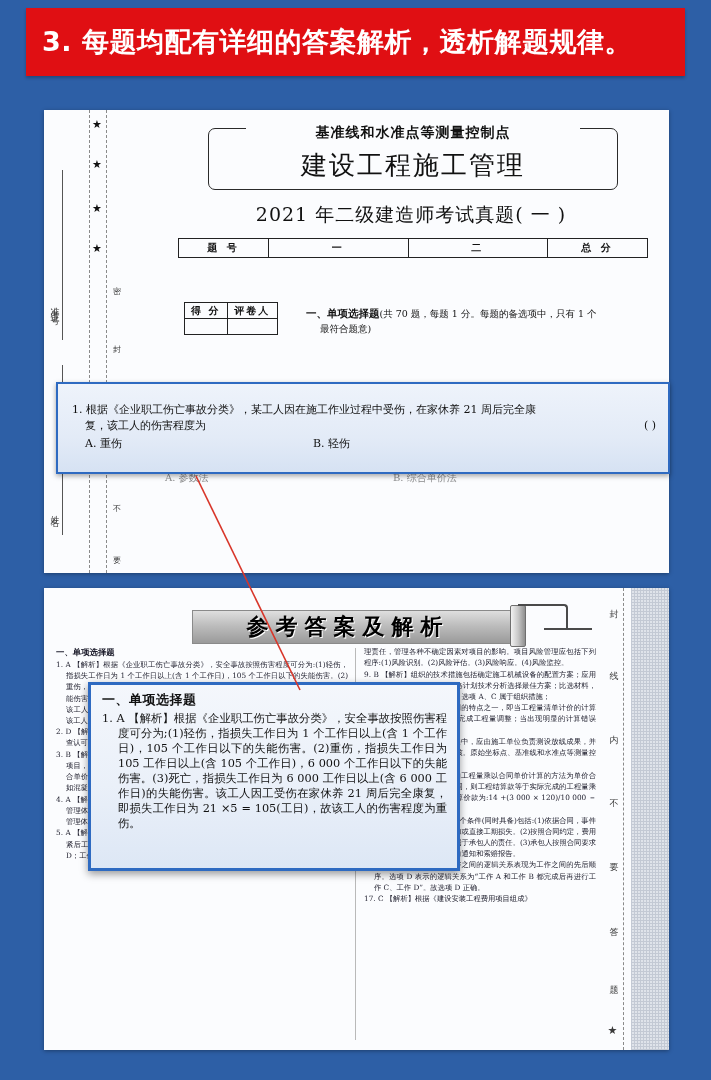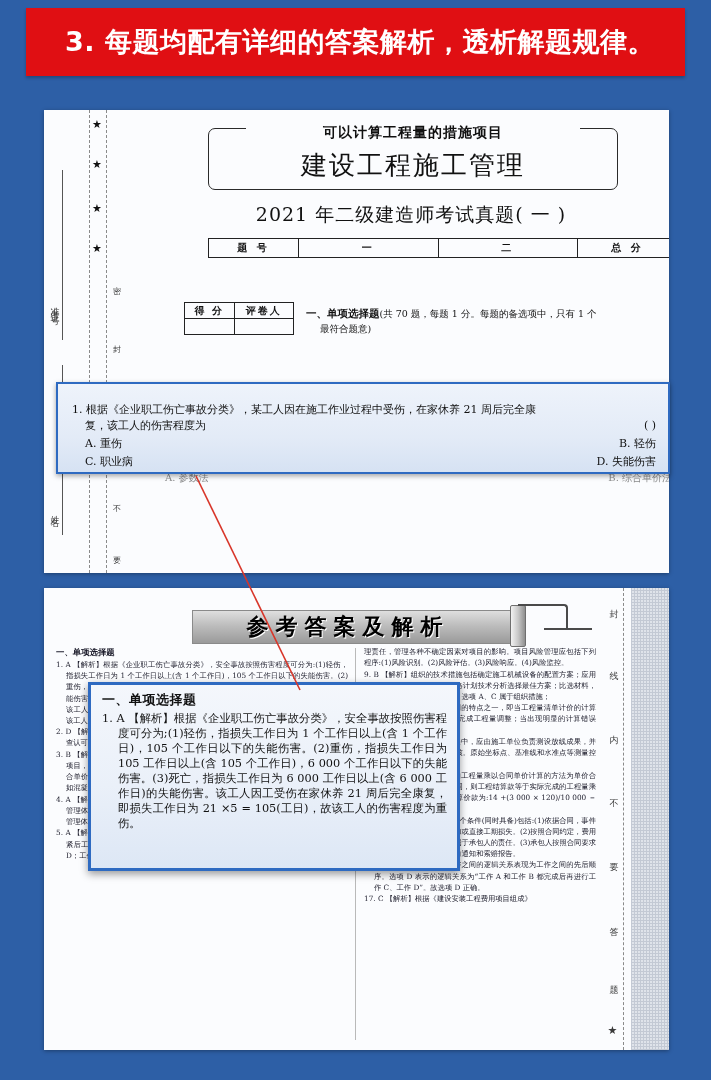--- a/index.html
+++ b/index.html
@@ -7,21 +7,20 @@
   body {
     font-family:"DejaVu Sans","Liberation Sans",sans-serif;
     background:#2d5fa6;
     position:relative; overflow:hidden;
   }
   
   .banner{
     position:absolute; left:26px; top:8px; width:659px; height:68px;
     background:#e00f13; display:flex; align-items:center;
     box-shadow:0 2px 3px rgba(0,0,0,.25);
-    padding-left:23px;
   }
   .banner-text{
     color:#fff; font-weight:bold; font-size:27px; letter-spacing:.5px;
     padding-left:16px; white-space:nowrap;
     font-family:"DejaVu Sans","Liberation Sans",sans-serif;
   }
   
   .sheet{
     position:absolute; background:#fbfcfe;
     box-shadow:0 1px 4px rgba(0,0,0,.35);
@@ -70,29 +69,28 @@
   .title-year{
     position:absolute; left:40px; top:92px; width:470px; text-align:center;
     font-size:19px; color:#111; letter-spacing:1px;
     font-family:"DejaVu Serif","Liberation Serif",serif;
   }
 
   table.score{
     position:absolute; left:42px; top:128px; width:470px;
     border-collapse:collapse; font-size:10px;
     font-family:"DejaVu Serif","Liberation Serif",serif;
-    margin-left:30px;
   }
   table.score td{
     border:1px solid #222; height:19px; text-align:center; color:#111;
     letter-spacing:3px; font-weight:bold;
   }
 
   table.grader{
-    position:absolute; left:48px; top:192px; width:110px;
+    position:absolute; left:48px; top:192px; width:94px;
     border-collapse:collapse; font-size:10px;
     font-family:"DejaVu Serif","Liberation Serif",serif;
     border-radius:14px;
   }
   table.grader td{
     border:1px solid #222; height:16px; text-align:center; color:#111;
     letter-spacing:2px; font-weight:bold;
   }
 
   .sec-head{
@@ -102,21 +100,21 @@
   }
   .sec-head b{ font-size:10.5px; }
 
   .q-block{
     position:absolute; font-size:10px; color:#111; line-height:1.45;
     font-family:"DejaVu Serif","Liberation Serif",serif;
     margin-top:12px;
   }
   .q-line{ display:block; white-space:nowrap; }
   .q-indent{ padding-left:13px; }
-  .opts{ display:flex;justify-content:space-between; }
+  .opts{ display:flex; }
   .opts span:first-child{ width:228px; display:inline-block; }
   .blankparen{ float:right; }
 
   
   .hl-box{
     position:absolute; left:56px; top:382px; width:614px; height:92px;
     background:linear-gradient(180deg,#eef3fb 0%,#e3ebf7 60%,#d6e2f3 100%);
     border:2.5px solid #2e6ac1;
     box-shadow:0 2px 5px rgba(0,0,0,.35);
     z-index:30;
@@ -227,21 +225,21 @@
     <div class="vstar" style="left:48px; top:132px;">★</div>
 
     <div class="vtext" style="left:66px; top:170px; font-size:8px;">密</div>
     <div class="vtext" style="left:66px; top:228px; font-size:8px;">封</div>
     <div class="vtext" style="left:66px; top:388px; font-size:8px;">不</div>
     <div class="vtext" style="left:66px; top:440px; font-size:8px;">要</div>
   </div>
 
   <div class="exam-body">
     <div class="title-box"></div>
-    <div class="title-top">可以计算工程量的措施项目</div>
+    <div class="title-top">基准线和水准点等测量控制点</div>
     <div class="title-main">建设工程施工管理</div>
     <div class="title-year">2021 年二级建造师考试真题( 一 )</div>
 
     <table class="score">
       <tbody>
           <tr>
         <td style="width:90px;">题  号</td>
         <td style="width:140px;">一</td>
         <td style="width:140px;">二</td>
         <td style="width:100px;">总  分</td>
@@ -291,24 +289,20 @@
 </div>
 
 <div class="hl-box">
   <div class="q-block">
     <span class="q-line"><span>1.</span> <span>根据《企业职工伤亡事故分类》，某工人因在施工作业过程中受伤，在家休养 21 周后完全康</span></span>
     <span class="q-line q-indent"><span>复，该工人的伤害程度为</span><span class="blankparen">(       )</span></span>
     <span class="q-line q-indent opts" style="margin-top:2px;">
         <span>A. 重伤</span>
         <span>B. 轻伤</span>
       </span>
-    <span class="q-line q-indent opts" style="margin-top:2px;">
-        <span>C. 职业病</span>
-        <span>D. 失能伤害</span>
-      </span>
   </div>
 </div>
 
 <div class="sheet" id="sheet-answer">
 
   <div class="ans-title-wrap">
     <div class="roller-bar"></div>
     <div class="ans-title">参考答案及解析</div>
     <div class="roller-head"></div>
     <div class="roller-handle"></div>

